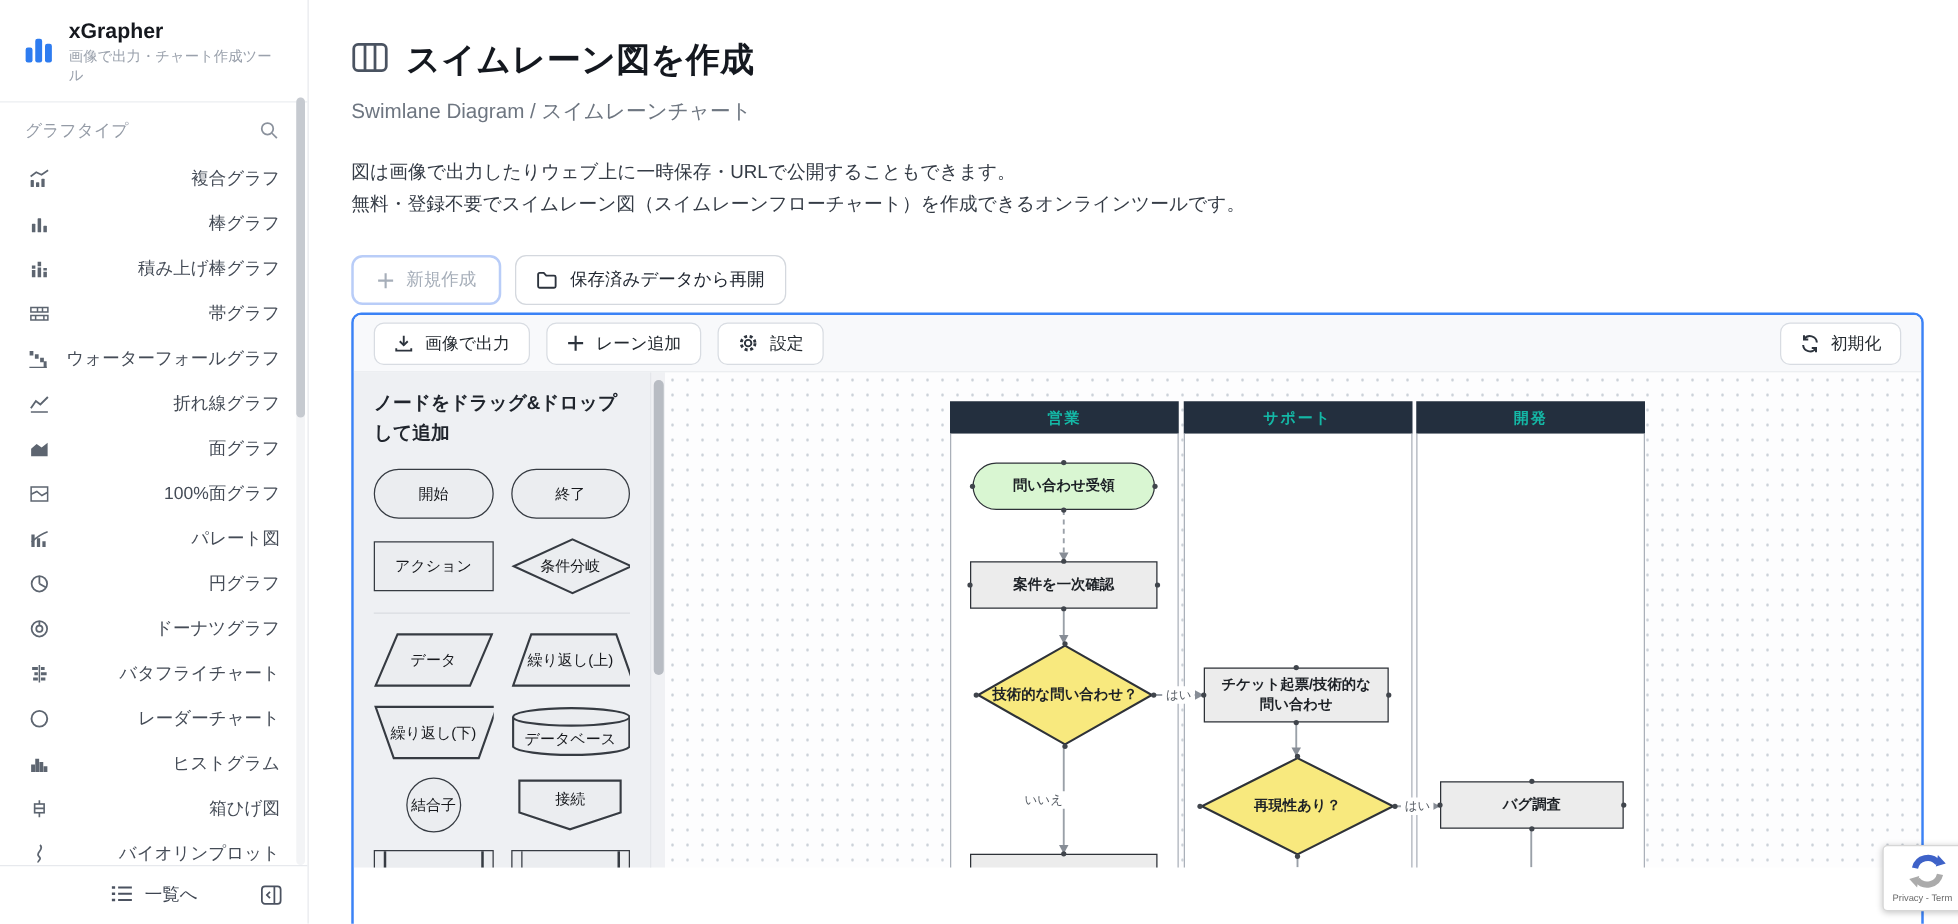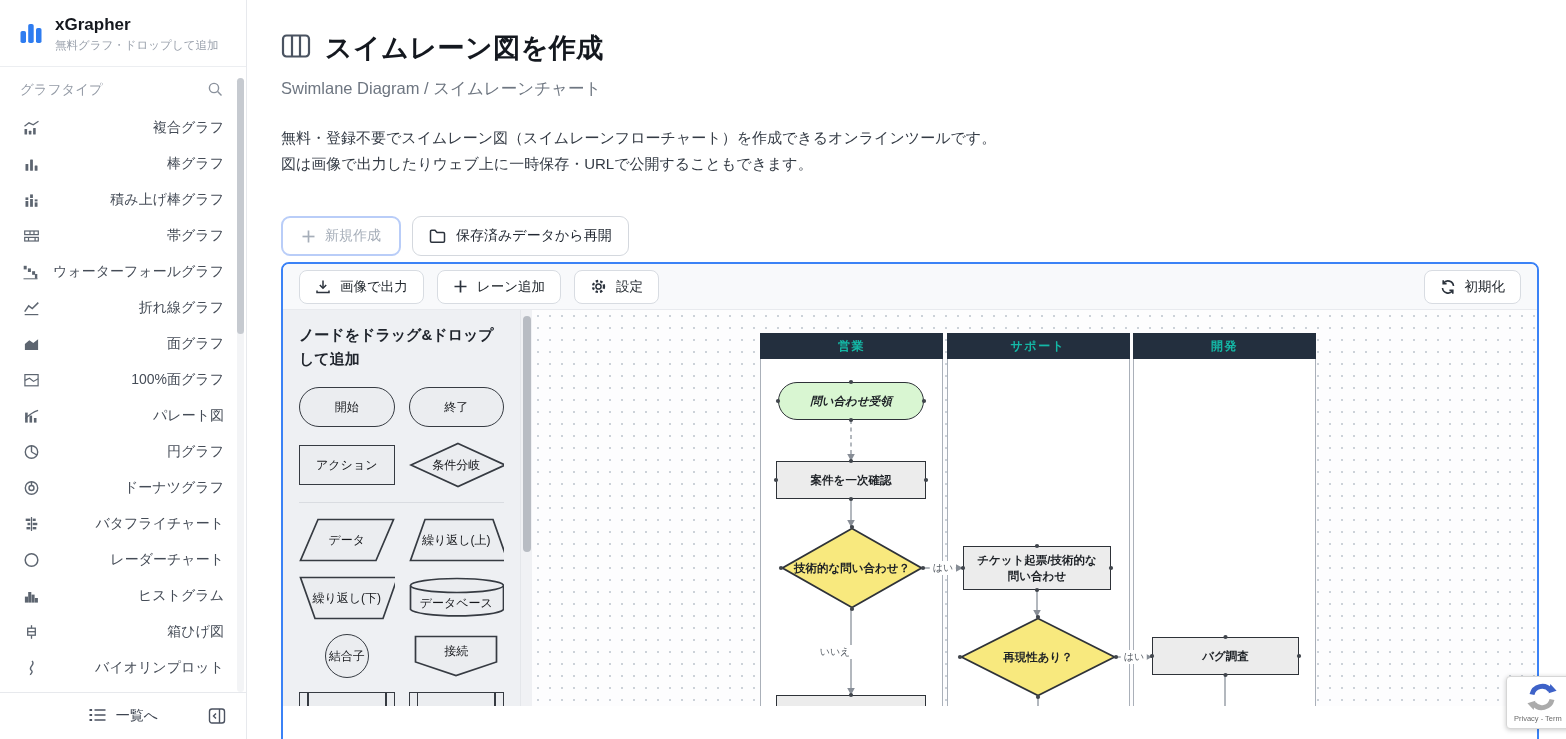--- a/index.html
+++ b/index.html
@@ -27,21 +27,21 @@
   .collapse-btn{position:absolute;right:20px;top:14px;cursor:pointer;display:flex;}
 
   
   .main{flex:1;position:relative;padding:30px 0 0 34px;}
   .title-row{display:flex;align-items:center;gap:14px;}
   .page-title{font-size:27px;margin:0;color:#14181f;font-weight:bold;letter-spacing:.5px;}
   .subtitle{margin-top:12px;font-size:16.5px;color:#6e7681;}
   .desc{margin-top:25px;font-size:15px;line-height:26px;color:#343b45;}
   .desc p{margin:0;}
   .actions-row{margin-top:27px;display:flex;gap:11px;}
-  .btn{display:flex;align-items:center;cursor:pointer;background:#fff;font-family:inherit;margin-top:12px;}
+  .btn{display:flex;align-items:center;cursor:pointer;background:#fff;font-family:inherit;}
   .btn-new{gap:9px;height:40px;padding:0 18px;border:2px solid #b9cdf8;border-radius:9px;color:#a6aeb9;font-size:14px;}
   .btn-resume{gap:10px;height:40px;padding:0 16px;border:1px solid #d4d8de;border-radius:9px;color:#222832;font-size:14px;}
 
   
   .board{margin-top:6px;width:1258px;height:504px;border:2px solid #3b82f6;border-radius:8px 8px 0 0;overflow:hidden;background:#fff;}
   .toolbar{height:46px;background:#f8f9fb;border-bottom:1px solid #e8eaee;display:flex;align-items:center;padding:0 16px;gap:13px;}
   .tbtn{display:flex;align-items:center;gap:9px;height:34px;padding:0 15px;background:#fff;border:1px solid #d8dce2;
     border-radius:8px;font-size:13.5px;color:#23292f;cursor:pointer;font-family:inherit;}
   .tbtn-right{margin-left:auto;}
   .content{display:flex;height:396px;}
@@ -96,21 +96,21 @@
 
   <aside class="sidebar">
     <div class="logo-row">
       <span><svg width="26" height="27" viewBox="0 0 26 27">
             <rect x="2.5" y="12" width="5.5" height="12" rx="1.8" fill="#2e7cf0"></rect>
             <rect x="10.2" y="5" width="5.5" height="19" rx="1.8" fill="#2e7cf0"></rect>
             <rect x="18" y="9" width="5.5" height="15" rx="1.8" fill="#2e7cf0"></rect>
           </svg></span>
       <div>
         <div class="app-name">xGrapher</div>
-        <div class="app-tagline">無料グラフ・ドロップして追加</div>
+        <div class="app-tagline">画像で出力・チャート作成ツール</div>
       </div>
     </div>
     <div class="side-sec">
       <span class="side-sec-label">グラフタイプ</span>
       <span class="search-btn">
           <svg width="17" height="17" viewBox="0 0 17 17" fill="none" stroke="#8a919c" stroke-width="1.4">
             <circle cx="7" cy="7" r="4.6"></circle>
             <line x1="10.6" y1="10.6" x2="14.5" y2="14.5"></line>
           </svg>
         </span>
@@ -331,22 +331,22 @@
     <div class="title-row">
       <span><svg width="30" height="26" viewBox="0 0 30 26" fill="none" stroke="#4a5361" stroke-width="2.2">
             <rect x="2" y="2.5" width="26" height="21" rx="3.5"></rect>
             <line x1="11" y1="2.5" x2="11" y2="23.5"></line>
             <line x1="19" y1="2.5" x2="19" y2="23.5"></line>
           </svg></span>
       <h1 class="page-title">スイムレーン図を作成</h1>
     </div>
     <div class="subtitle">Swimlane Diagram / スイムレーンチャート</div>
     <div class="desc">
+      <p>図は画像で出力したりウェブ上に一時保存・URLで公開することもできます。</p>
       <p>無料・登録不要でスイムレーン図（スイムレーンフローチャート）を作成できるオンラインツールです。</p>
-      <p>図は画像で出力したりウェブ上に一時保存・URLで公開することもできます。</p>
     </div>
 
     <div class="actions-row">
       <button class="btn btn-new">
         <span style="display:flex;color:#a6aeb9;">
             <svg width="15" height="15" viewBox="0 0 15 15" fill="none" stroke="currentColor" stroke-width="1.7">
               <line x1="7.5" y1="1.5" x2="7.5" y2="13.5"></line>
               <line x1="1.5" y1="7.5" x2="13.5" y2="7.5"></line>
             </svg>
           </span>
@@ -529,21 +529,21 @@
               <div class="lane-body"></div>
             </div>
             <div class="lane" style="left: 414.5px; width: 183px;">
               <div class="lane-header">サポート</div>
               <div class="lane-body"></div>
             </div>
             <div class="lane" style="left: 601px; width: 183px;">
               <div class="lane-header">開発</div>
               <div class="lane-body"></div>
             </div>
-            <div class="node stadium-n c-green" style="left: 246px; top: 72px; width: 146px; height: 38px; font-style: italic;">
+            <div class="node stadium-n c-green" style="left: 246px; top: 72px; width: 146px; height: 38px;">
               <span class="node-label">問い合わせ受領</span>
             </div>
             <div class="node rect-n c-gray" style="left: 244px; top: 151px; width: 150px; height: 38px;">
               <span class="node-label">案件を一次確認</span>
             </div>
             <div class="node diamond-n c-yellow" style="left: 249px; top: 217px; width: 142px; height: 82px;">
               <svg width="142" height="82">
                 <polygon points="71,1.5 140.5,41 71,80.5 1.5,41" fill="#f8e97e" stroke="#2e3238" stroke-width="1.7"></polygon>
               </svg>
               <span class="node-label">技術的な問い合わせ？</span>

